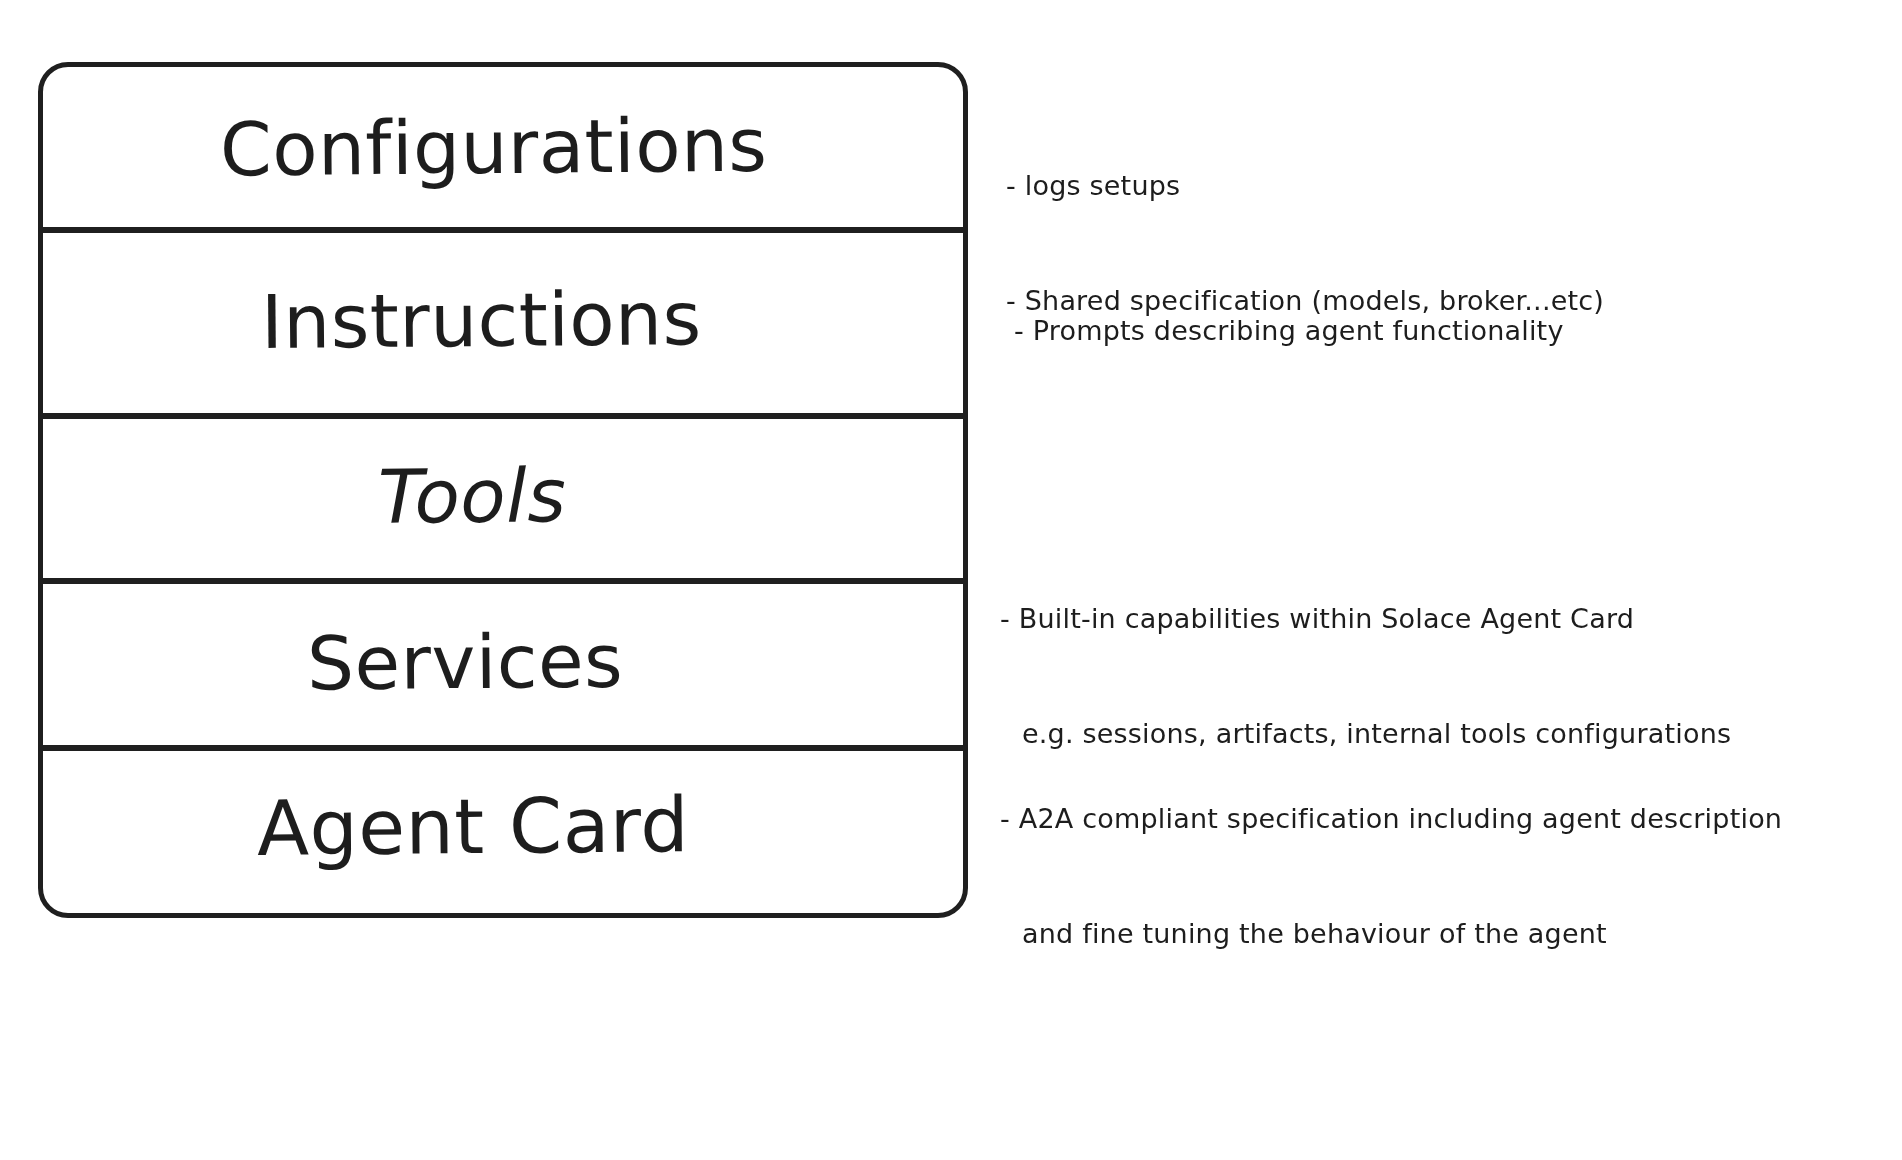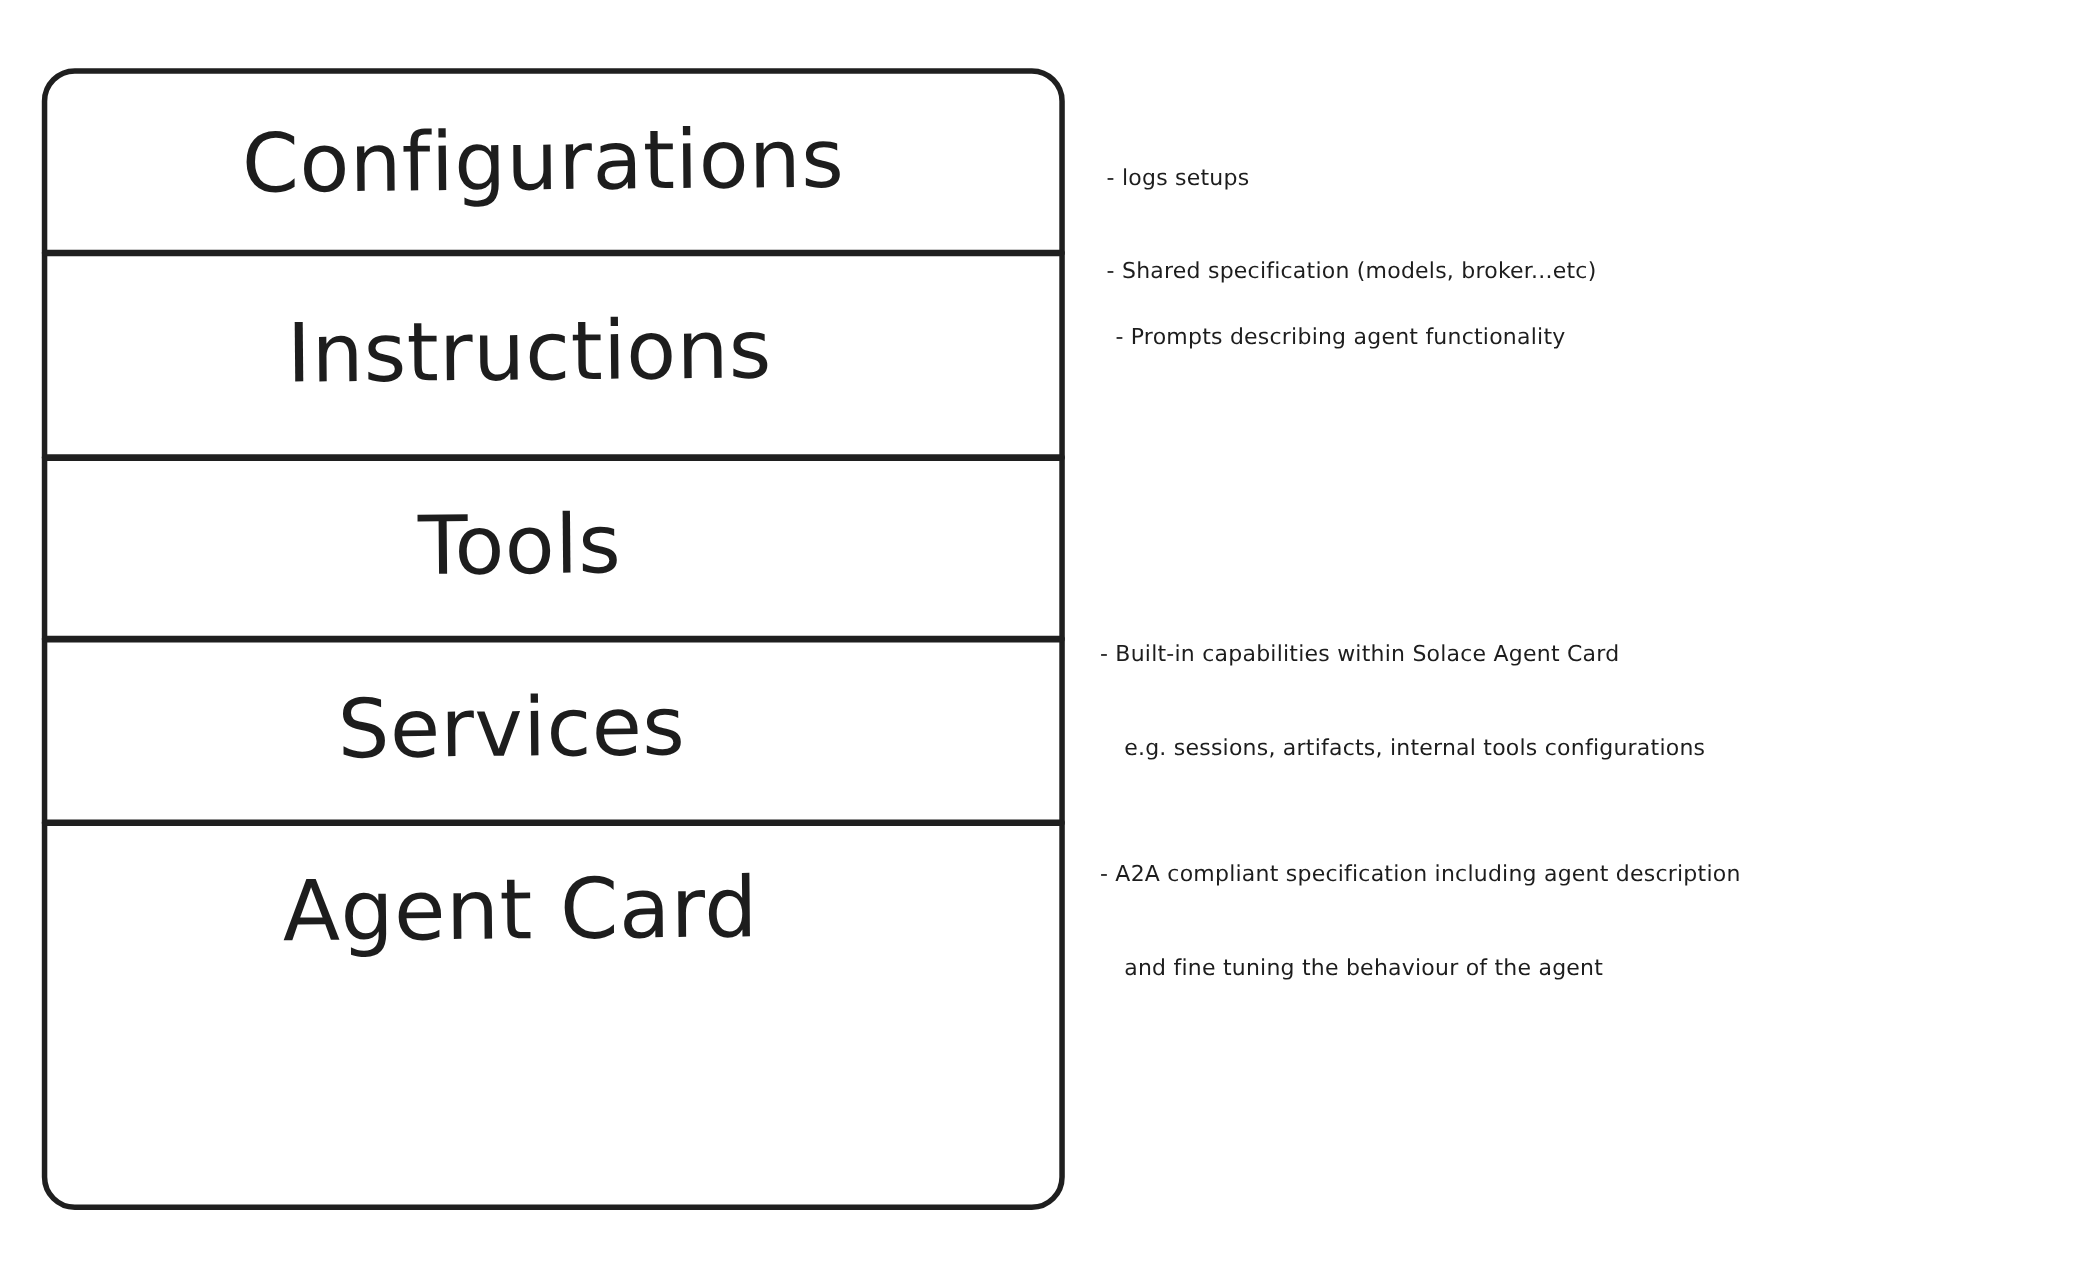--- a/index.html
+++ b/index.html
@@ -20,21 +20,21 @@
     height: 1160px;
     background: #ffffff;
   }
 
   
   .panel {
     position: absolute;
     left: 38px;
     top: 62px;
     width: 930px;
-    height: 1038px;
+    height: 856px;
     box-sizing: border-box;
     border: 5px solid #1f1f1f;
     border-radius: 30px;
     background: #ffffff;
   }
 
   
   .section {
     position: absolute;
     left: 0;
@@ -51,21 +51,21 @@
     letter-spacing: 0.5px;
     white-space: nowrap;
     line-height: 1;
     
     transform: rotate(-0.5deg);
   }
 
   
   #sec-configurations { top: 0px;   height: 160px; }
   #sec-instructions   { top: 160px; height: 186px; padding-left: 36px; }
-  #sec-tools          { top: 346px; height: 165px; }
+  #sec-tools          { top: 346px; height: 165px; font-style: italic; }
   #sec-services       { top: 511px; height: 167px; }
   #sec-agentcard      { top: 678px; height: 350px; align-items: flex-start; padding-top: 16px; margin-top: 28px; }
 
   
   #sec-configurations .section-label { font-size: 74px; margin-left: -18px; }
   #sec-instructions   .section-label { font-size: 74px; margin-left: -80px; }
   #sec-tools          .section-label { font-size: 74px; margin-left: -62px; }
   #sec-services       .section-label { font-size: 74px; margin-left: -75px; }
   #sec-agentcard      .section-label { font-size: 76px; margin-left: -60px; }
 
@@ -81,21 +81,21 @@
   #divider-1 { top: 160px; }
   #divider-2 { top: 346px; }
   #divider-3 { top: 511px; }
   #divider-4 { top: 678px; }
 
   
   .annotation {
     position: absolute;
     color: #1d1d1d;
     font-family: "DejaVu Sans", sans-serif;
-    font-size: 20px;
+    font-size: 27px;
     line-height: 1.42;
     white-space: pre;
     letter-spacing: 0.2px;
   }
   .annotation .ann-line { display: block; }
   .annotation .ann-line.indent { padding-left: 22px; }
 
   #ann-configurations { left: 1006px; top: 90px; }
   #ann-instructions   { left: 1014px; top: 235px; }
   #ann-tools          { left: 1000px; top: 378px; }

